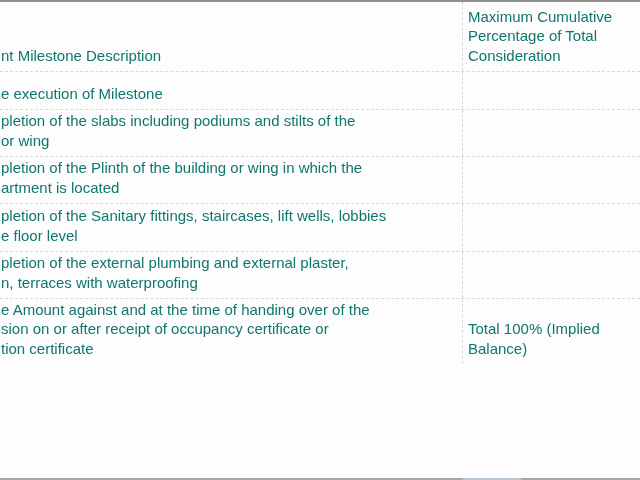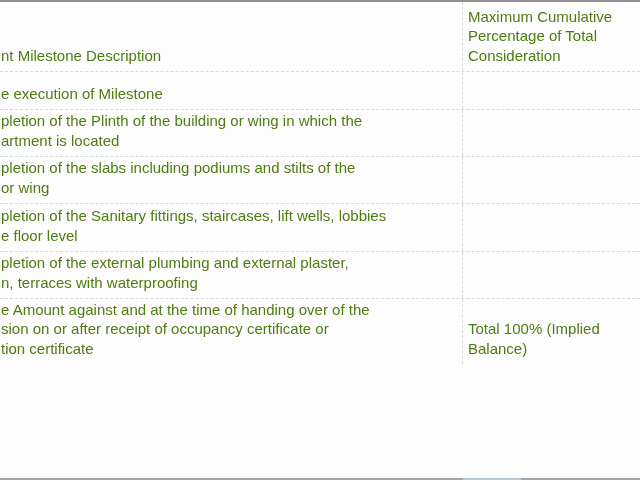--- a/index.html
+++ b/index.html
@@ -47,21 +47,21 @@
     padding: 0 4px 6px 1px;
   }
   .c2 {
     flex: 1;
     padding: 0 2px 6px 5px;
   }
   .txt {
     white-space: pre-line;
     font-size: 15px;
     line-height: 19.5px;
-    color: #4d7c0f;
+    color: #0f766e;
   }
   .bottom-accent {
     position: absolute;
     left: 463px;
     bottom: 0;
     width: 58px;
     height: 2px;
     background: #b7c6d6;
   }
 </style>
@@ -86,32 +86,32 @@
       <div class="cell c1">
         <span class="txt">e execution of Milestone</span>
       </div>
       <div class="cell c2">
         <span class="txt"></span>
       </div>
     </div>
 
     <div class="row" style="height:47px">
       <div class="cell c1">
-        <span class="txt">pletion of the Plinth of the building or wing in which the
-artment is located</span>
+        <span class="txt">pletion of the slabs including podiums and stilts of the
+or wing</span>
       </div>
       <div class="cell c2">
         <span class="txt"></span>
       </div>
     </div>
 
     <div class="row" style="height:47px">
       <div class="cell c1">
-        <span class="txt">pletion of the slabs including podiums and stilts of the
-or wing</span>
+        <span class="txt">pletion of the Plinth of the building or wing in which the
+artment is located</span>
       </div>
       <div class="cell c2">
         <span class="txt"></span>
       </div>
     </div>
 
 
     <div class="row" style="height:48px">
       <div class="cell c1">
         <span class="txt">pletion of the Sanitary fittings, staircases, lift wells, lobbies

